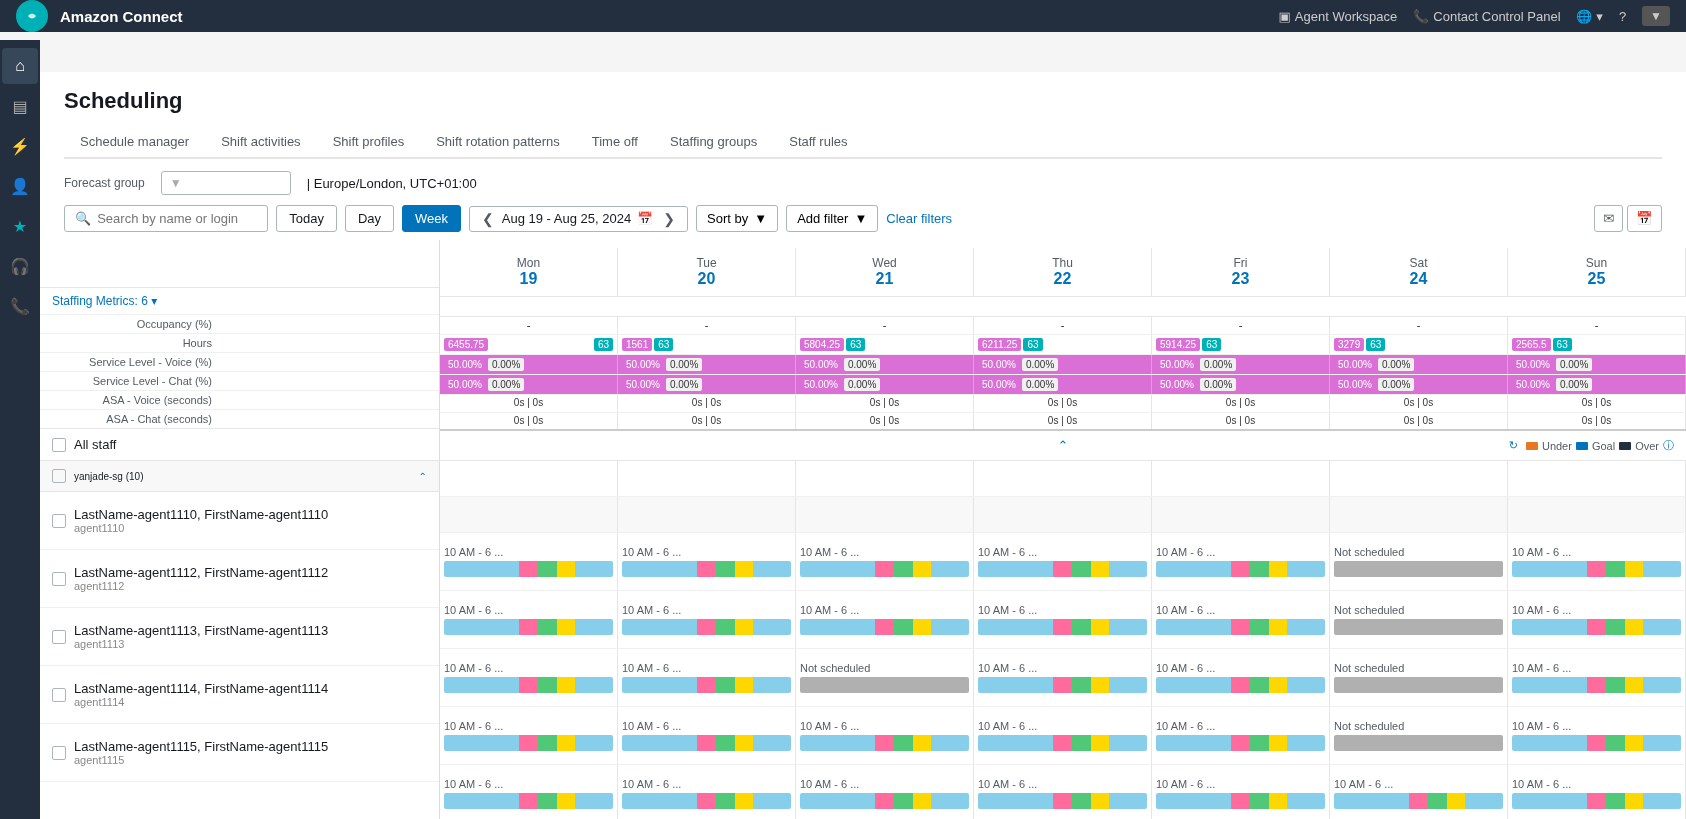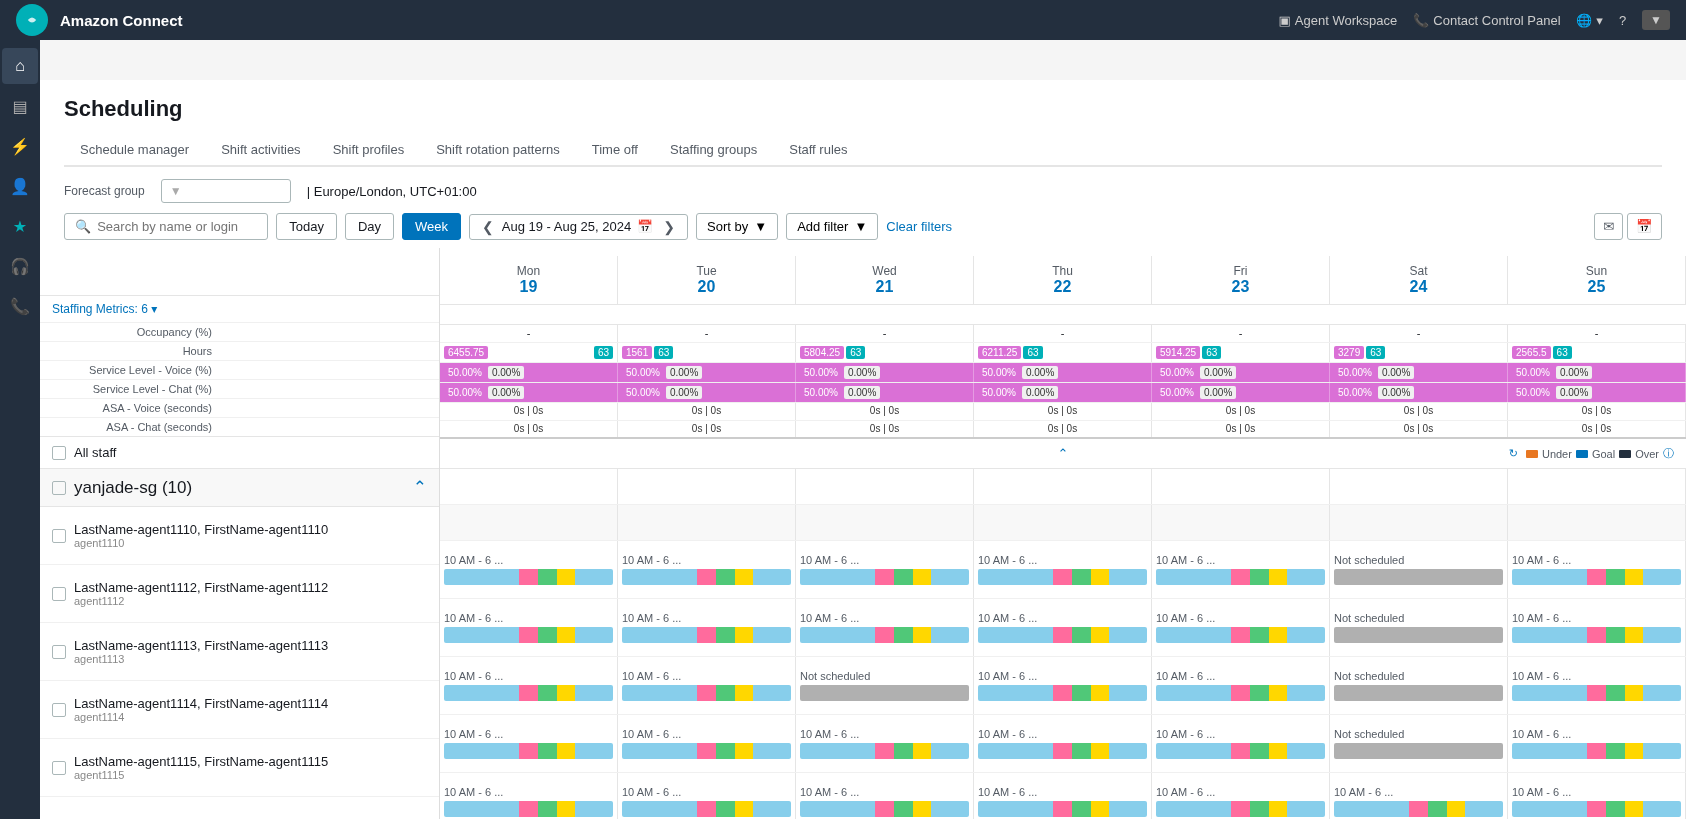--- a/index.html
+++ b/index.html
@@ -1,21 +1,21 @@
 <!DOCTYPE html>
 <html><head>
   <meta charset="utf-8">
   <style>
     * { box-sizing: border-box; margin: 0; padding: 0; }
     body { font-family: 'Amazon Ember', Arial, sans-serif; font-size: 13px; background: #f5f5f5; color: #16191f; overflow: hidden; width: 1686px; height: 819px; }
 
     
     .top-nav {
       background: #232f3e;
-      height: 40px;
+      height: 32px;
       display: flex;
       align-items: center;
       padding: 0 16px;
       color: #fff;
       gap: 12px;
     }
     .top-nav-logo { display: flex; align-items: center; gap: 8px; font-size: 15px; font-weight: 600; color: #fff; }
     .logo-icon { width: 32px; height: 32px; background: #00b0b7; border-radius: 50%; display: flex; align-items: center; justify-content: center; }
     .top-nav-right { margin-left: auto; display: flex; align-items: center; gap: 16px; font-size: 13px; color: #ccc; }
     .top-nav-right span { cursor: pointer; display: flex; align-items: center; gap: 4px; }
@@ -159,21 +159,21 @@
 
     
     .all-staff-row {
       display: flex; align-items: center; gap: 8px;
       padding: 8px 12px; border-bottom: 1px solid #e5e5e5;
       font-size: 13px; color: #16191f;
     }
     .group-row {
       display: flex; align-items: center; gap: 8px;
       padding: 8px 12px; border-bottom: 1px solid #e5e5e5;
-      background: #f8f8f8; font-size: 17px; color: #16191f;
+      background: #f8f8f8; font-size: 10px; color: #16191f;
     }
     .agent-row {
       display: flex; align-items: center;
       padding: 6px 12px;
       border-bottom: 1px solid #f0f0f0;
       min-height: 58px;
     }
     .agent-info { margin-left: 8px; }
     .agent-name { font-size: 13px; color: #16191f; }
     .agent-login { font-size: 11px; color: #888; }

